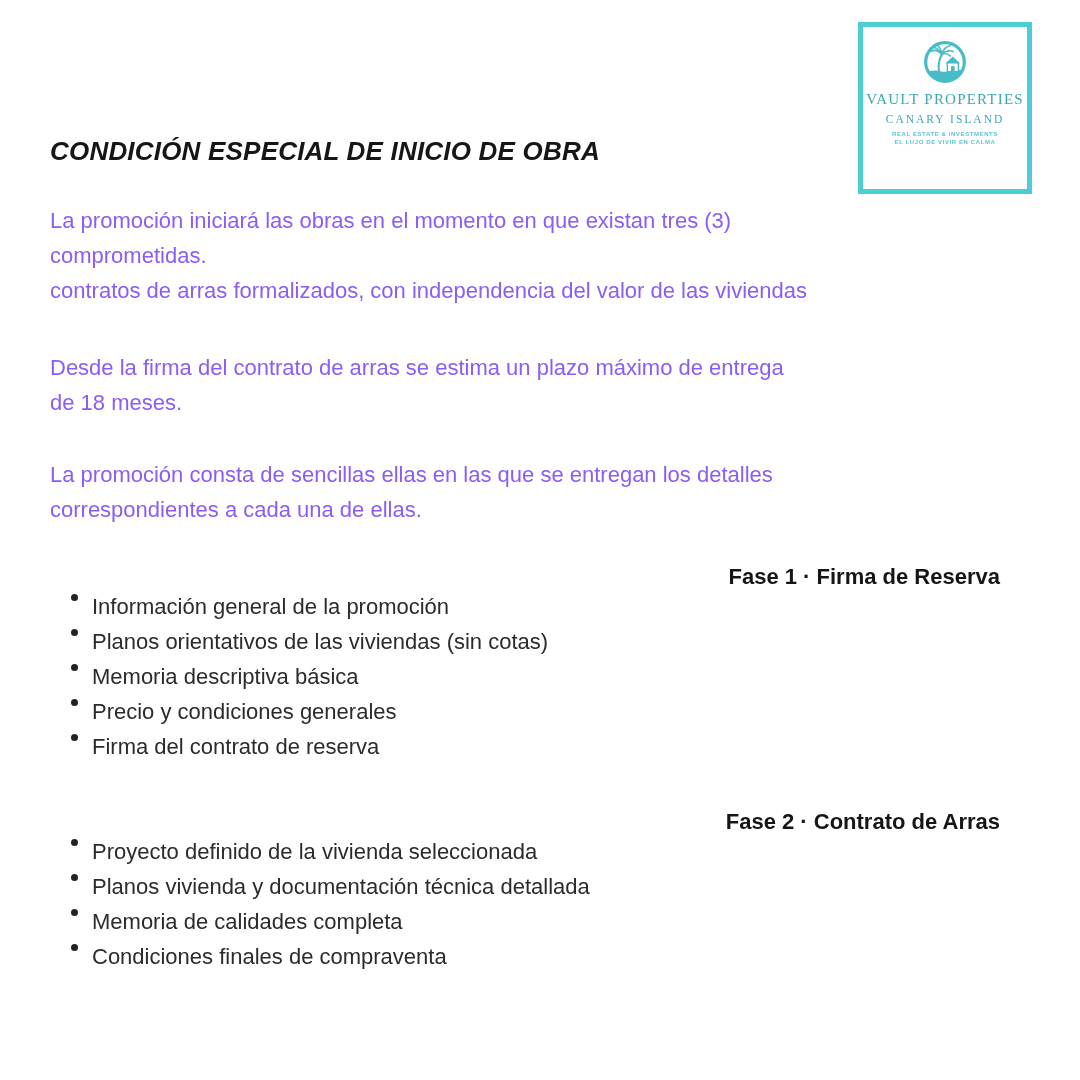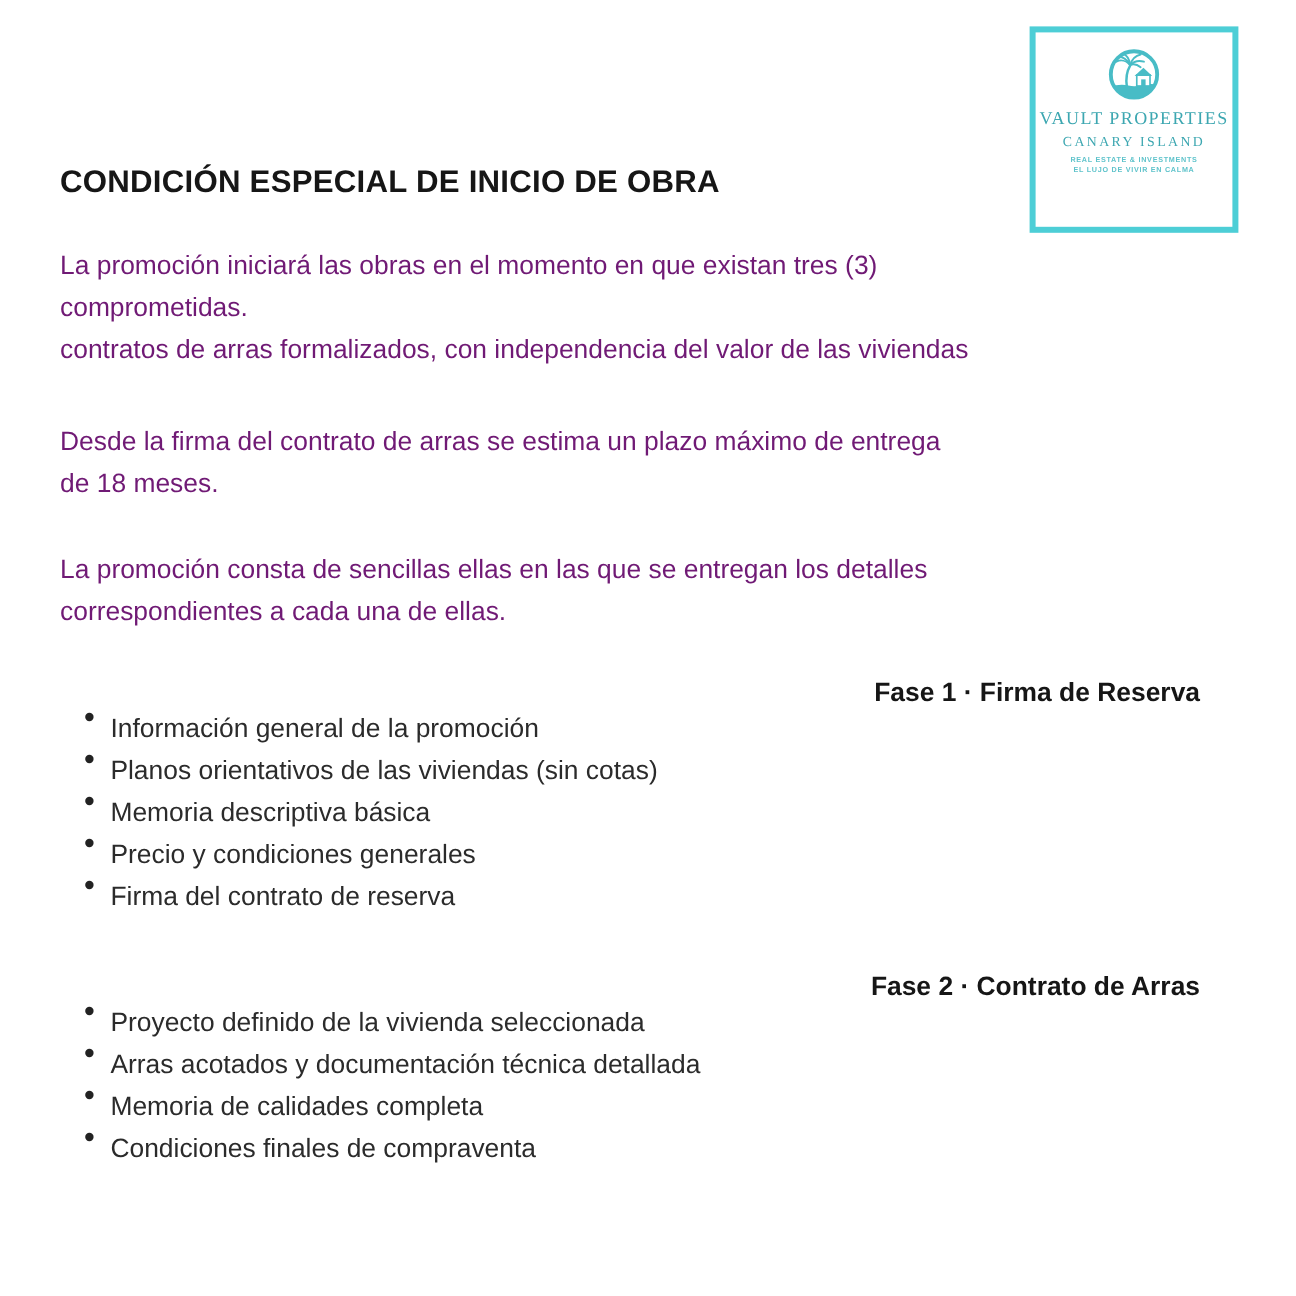--- a/index.html
+++ b/index.html
@@ -51,22 +51,23 @@
     position:absolute;
     left:50px;top:136px;
     width:950px;
   }
   .doc-title{
     margin:0;
     font-size:26px;font-weight:bold;
     line-height:30px;
     color:#161616;
     letter-spacing:0.2px;
+    font-style:italic;
   }
-  .para{font-size:22px;line-height:35px;color:#701a75;}
+  .para{font-size:22px;line-height:35px;color:#8b5cf6;}
   .para-1{margin-top:37px;}
   .para-2{margin-top:42px;}
   .para-3{margin-top:37px;}
   .section-heading{
     margin:0;
     font-size:22px;font-weight:bold;
     line-height:35px;color:#161616;text-align:right;
   }
   .heading-1{margin-top:32px;}
   .heading-2{margin-top:35px;}
@@ -163,21 +164,21 @@
     </ul>
 
     <h2 class="section-heading heading-2">Fase 2 · Contrato de Arras</h2>
     <ul class="fase-list">
       <li>
         <span class="bullet"></span>
         <span>Proyecto definido de la vivienda seleccionada</span>
       </li>
       <li>
         <span class="bullet"></span>
-        <span>Arras acotados y documentación técnica detallada</span>
+        <span>Planos vivienda y documentación técnica detallada</span>
       </li>
       <li>
         <span class="bullet"></span>
         <span>Memoria de calidades completa</span>
       </li>
       <li>
         <span class="bullet"></span>
         <span>Condiciones finales de compraventa</span>
       </li>
     </ul>

